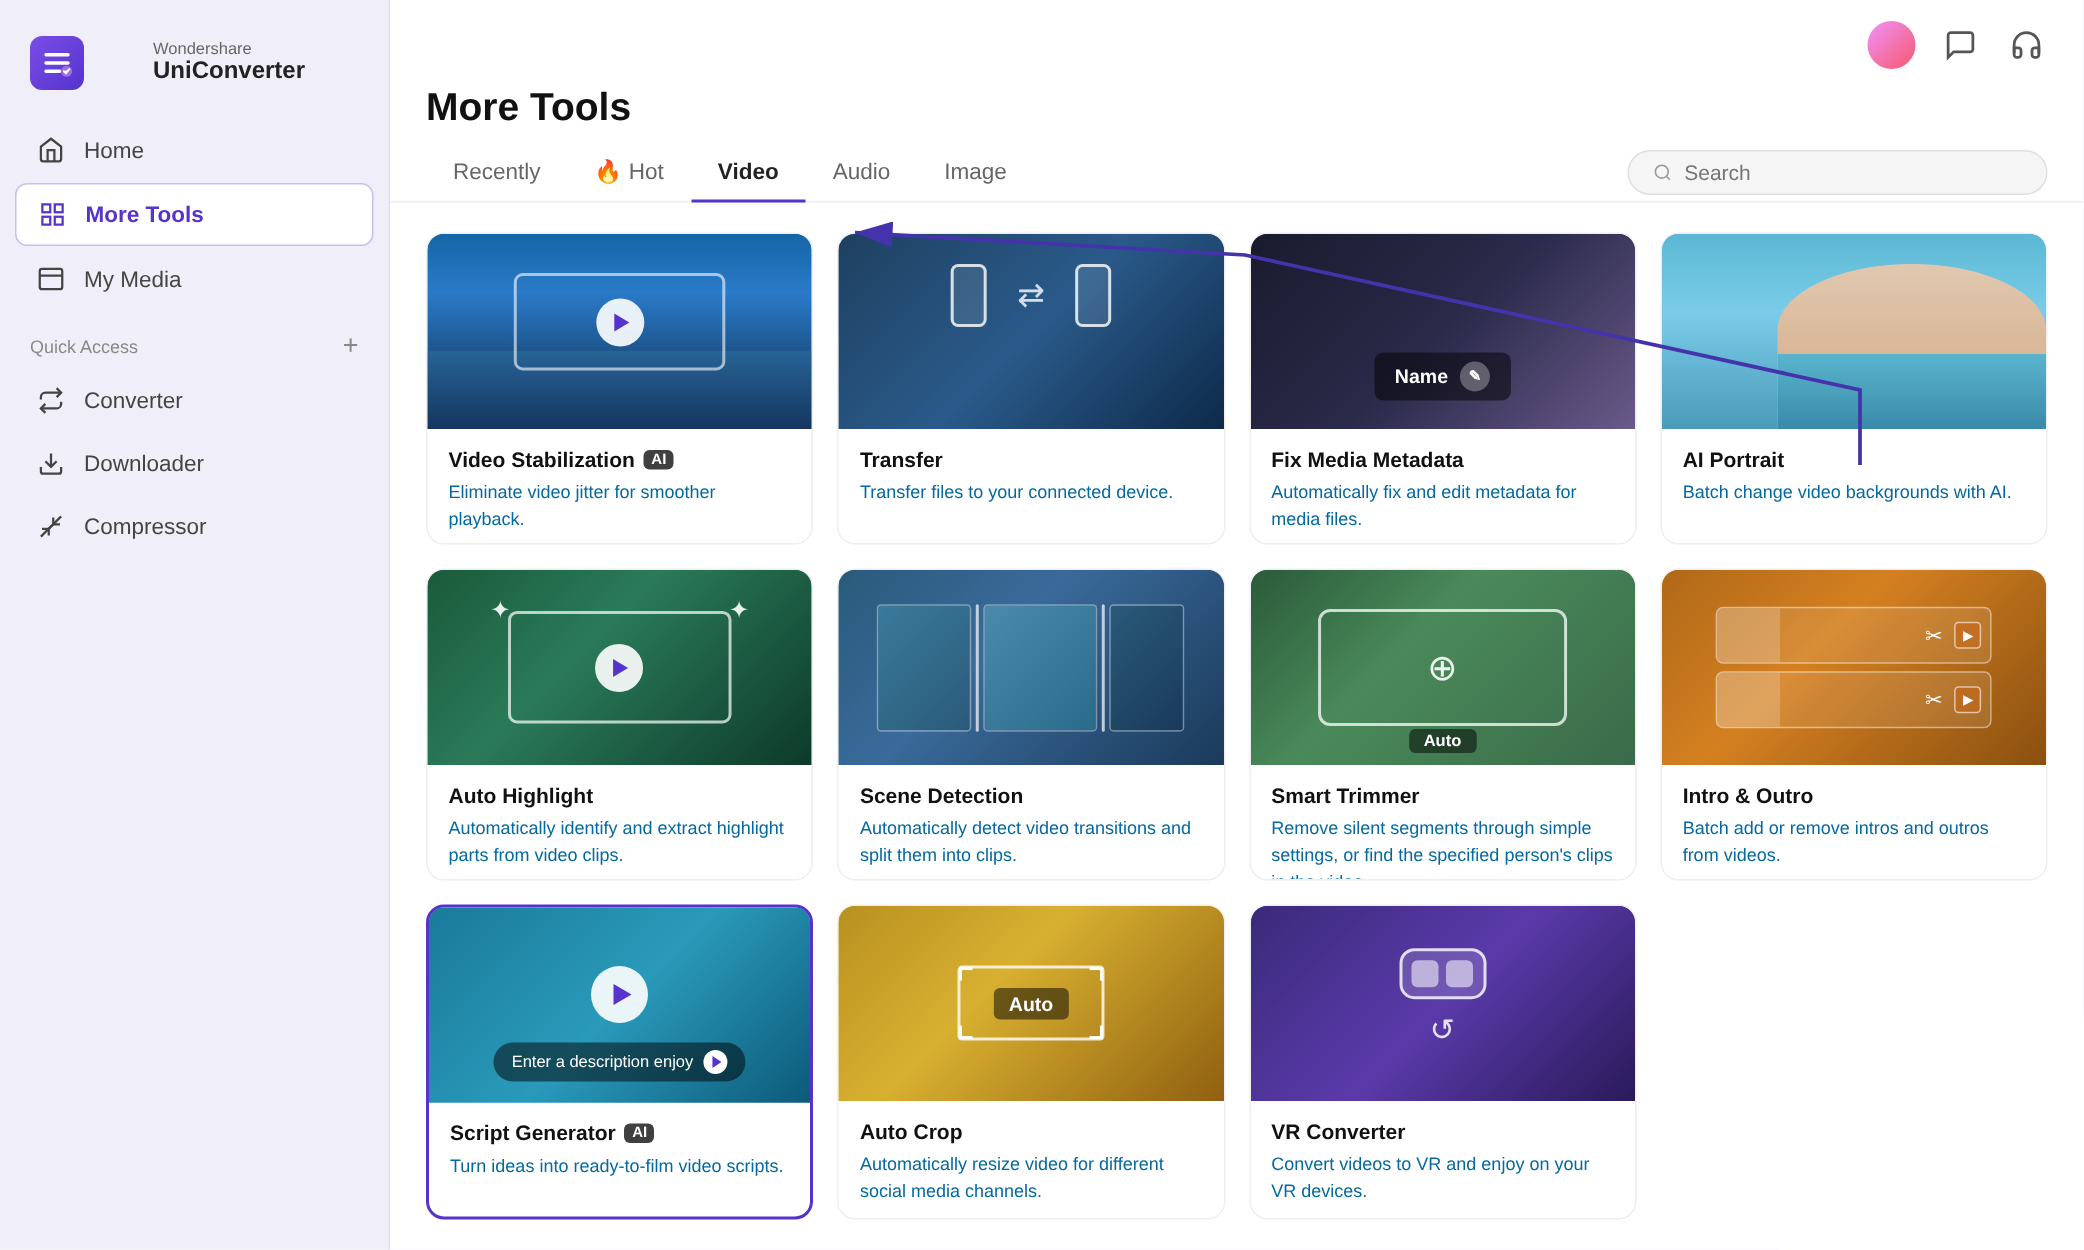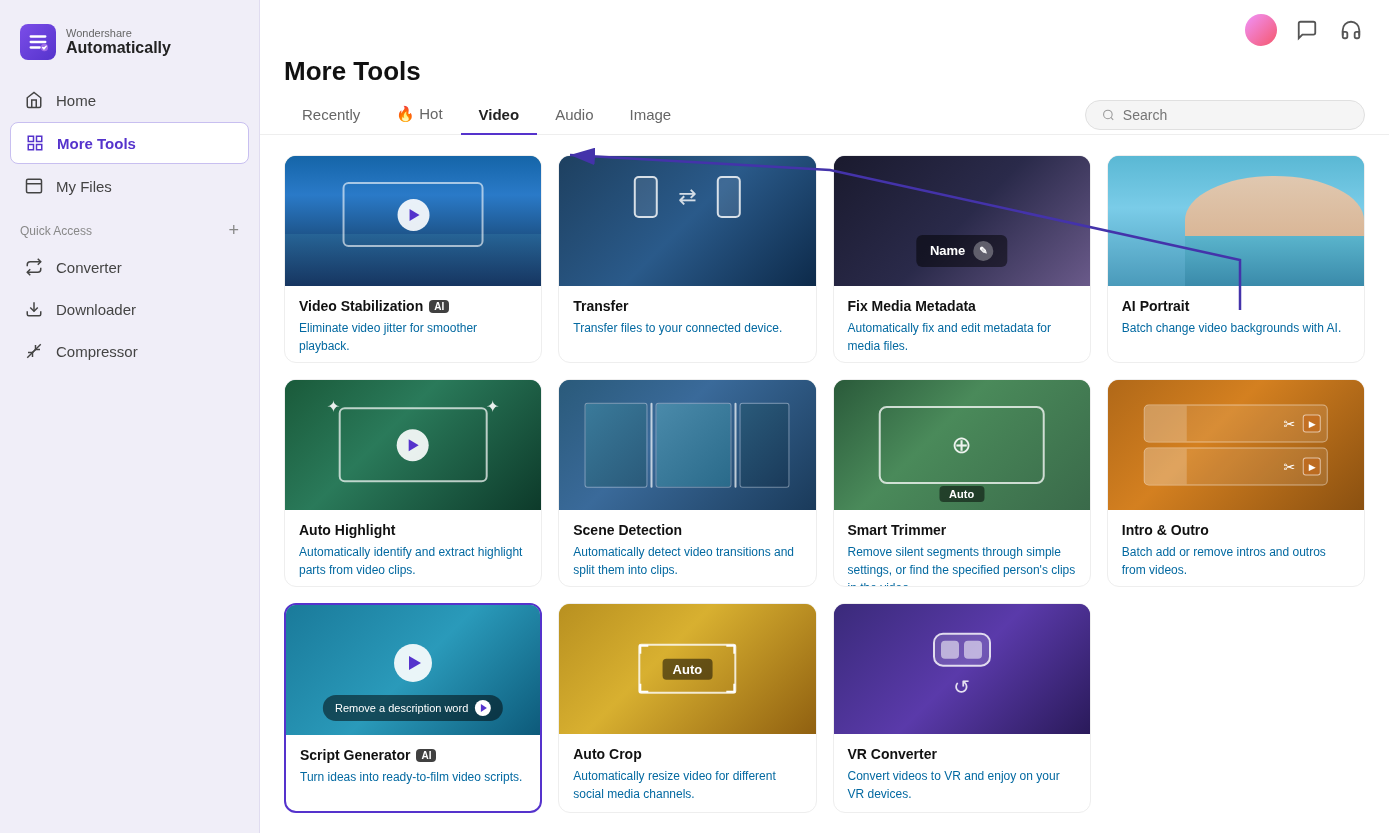--- a/index.html
+++ b/index.html
@@ -22,21 +22,21 @@
       padding: 8px 20px 20px 20px;
     }
     .logo-icon {
       width: 36px;
       height: 36px;
       border-radius: 8px;
       background: linear-gradient(135deg, #7b4de8, #5533cc);
       display: flex; align-items: center; justify-content: center;
     }
     .logo-icon svg { width: 22px; height: 22px; }
-    .logo-text { display: flex; flex-direction: column; }
+    .logo-text { display: flex; flex-direction: column; margin-left: 36px; }
     .logo-brand { font-size: 11px; color: #666; }
     .logo-name { font-size: 16px; font-weight: 700; color: #222; }
 
     .sidebar-nav { display: flex; flex-direction: column; gap: 2px; padding: 0 10px; }
     .nav-item {
       display: flex; align-items: center; gap: 12px;
       padding: 10px 14px;
       border-radius: 8px;
       cursor: pointer;
       font-size: 15px;
@@ -201,21 +201,21 @@
   <div class="sidebar-logo">
     <div class="logo-icon">
       <svg viewBox="0 0 24 24" fill="white">
         <path d="M4 6h16M4 12h16M4 18h10" stroke="white" stroke-width="2.5" stroke-linecap="round"></path>
         <circle cx="19" cy="18" r="4" fill="#a06ce8"></circle>
         <path d="M17 18l1.5 1.5L21 16.5" stroke="white" stroke-width="1.5" stroke-linecap="round"></path>
       </svg>
     </div>
     <div class="logo-text">
       <span class="logo-brand">Wondershare</span>
-      <span class="logo-name">Automatically</span>
+      <span class="logo-name">UniConverter</span>
     </div>
   </div>
 
   <div class="sidebar-nav">
     <div class="nav-item">
       <span class="icon">
         <svg width="18" height="18" viewBox="0 0 24 24" fill="none" stroke="currentColor" stroke-width="2">
             <path d="M3 9l9-7 9 7v11a2 2 0 01-2 2H5a2 2 0 01-2-2z"></path>
             <polyline points="9,22 9,12 15,12 15,22"></polyline>
           </svg>
@@ -233,21 +233,21 @@
       </span>
       <span>More Tools</span>
     </div>
     <div class="nav-item">
       <span class="icon">
         <svg width="18" height="18" viewBox="0 0 24 24" fill="none" stroke="currentColor" stroke-width="2">
             <rect x="2" y="3" width="20" height="18" rx="2"></rect>
             <line x1="2" y1="9" x2="22" y2="9"></line>
           </svg>
       </span>
-      <span>My Files</span>
+      <span>My Media</span>
     </div>
   </div>
 
   <div class="sidebar-section-label">
     <span>Quick Access</span>
     <span style="cursor:pointer; font-size:18px; color:#888;">+</span>
   </div>
 
   <div class="sidebar-nav">
     <div class="nav-item">
@@ -494,21 +494,21 @@
       </div>
     </div>
 
     <div class="tool-card selected">
       <div class="thumb-content thumb-script">
         <div style="position:absolute; top:0; left:0; width:100%; height:100%; background: linear-gradient(135deg, #1a7a9a 0%, #2a9aba 50%, #0d5a7a 100%);">
           <div style="position:absolute; top:30%; left:50%; transform:translateX(-50%); width:38px; height:38px; border-radius:50%; background:rgba(255,255,255,0.9); display:flex; align-items:center; justify-content:center;">
             <div style="border-left:12px solid #5533cc; border-top:7px solid transparent; border-bottom:7px solid transparent; margin-left:3px;"></div>
           </div>
           <div style="position:absolute; bottom:14px; left:50%; transform:translateX(-50%); background:rgba(0,0,0,0.5); border-radius:16px; color:white; font-size:11px; padding:5px 12px; display:flex; align-items:center; gap:7px; white-space:nowrap;">
-            <span>Remove a description word</span>
+            <span>Enter a description enjoy</span>
             <div style="width:16px; height:16px; background:white; border-radius:50%; display:flex; align-items:center; justify-content:center;">
               <div style="border-left:6px solid #5533cc; border-top:4px solid transparent; border-bottom:4px solid transparent; margin-left:1px;"></div>
             </div>
           </div>
         </div>
       </div>
       <div class="tool-info">
         <div class="tool-name">
           <span>Script Generator</span>
           <span class="ai-badge">AI</span>

